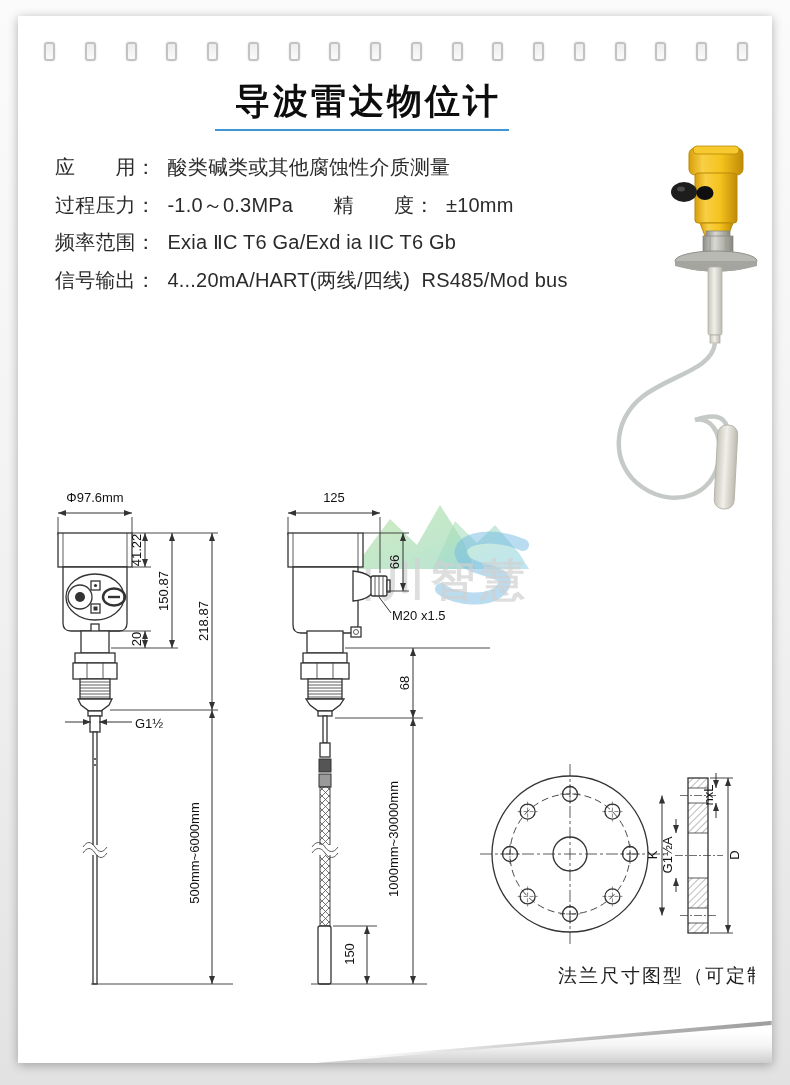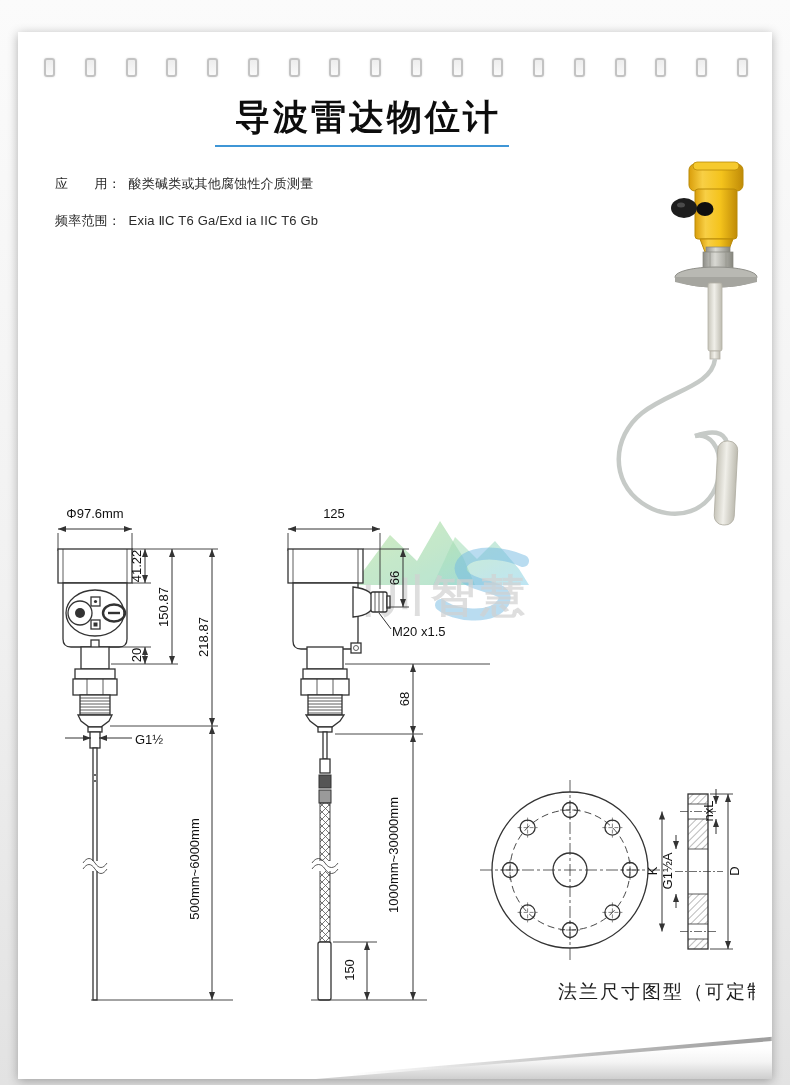--- a/index.html
+++ b/index.html
@@ -2,42 +2,42 @@
 <html><head>
 <meta charset="utf-8">
 <style>
   html,body{margin:0;padding:0;}
   body{
     width:790px;height:1085px;position:relative;overflow:hidden;
     background:linear-gradient(180deg,#fbfbfb 0%,#f1f1f1 55%,#e2e2e2 100%);
     font-family:"Liberation Sans","DejaVu Sans",sans-serif;
   }
   .page{
-    position:absolute;left:18px;top:32px;width:754px;height:1047px;
+    position:absolute;left:18px;top:16px;width:754px;height:1047px;
     background:#ffffff;box-shadow:0 2px 10px rgba(0,0,0,.30);
   }
   .holes{
     position:absolute;left:26px;right:24px;top:26px;height:19px;
     display:flex;justify-content:space-between;
   }
   .hole{
     width:11px;height:19px;box-sizing:border-box;border-radius:3px;
     border:2px solid #c3c3c3;background:linear-gradient(180deg,#ededed,#fafafa);
     box-shadow:0 0 2px rgba(0,0,0,.15);
   }
   .title{
     position:absolute;left:150px;top:62px;width:400px;text-align:center;
     font-size:35px;font-weight:bold;color:#0d0d0d;letter-spacing:3px;
   }
   .title-underline{
     position:absolute;left:197px;top:113px;width:294px;height:2px;
   }
   .specs{position:absolute;left:37px;top:133px;width:575px;}
   .spec-row{
-    height:37.6px;display:flex;align-items:center;font-size:13px;
+    height:37.6px;display:flex;align-items:center;font-size:20px;
     color:#2b2b2b;white-space:pre;letter-spacing:.2px;
   }
   .photo{position:absolute;left:582px;top:118px;}
   .drawings{position:absolute;left:17px;top:465px;}
   .obj{fill:#fff;stroke:#333;stroke-width:1.3;}
   .objn{fill:none;stroke:#333;stroke-width:1.3;}
   .thin{fill:none;stroke:#333;stroke-width:.8;}
   .dim{fill:none;stroke:#333;stroke-width:1;}
   .ext{fill:none;stroke:#333;stroke-width:.9;}
   .dimtext{font-size:13px;fill:#111;font-family:"Liberation Sans",sans-serif;}
@@ -78,21 +78,23 @@
       <div class="hole"></div>
       <div class="hole"></div>
       <div class="hole"></div>
   </div>
 
   <div class="title">导波雷达物位计</div>
   <div class="title-underline" style="background:#3f96d6;"></div>
 
   <div class="specs">
     <div class="spec-row">应　　用：  酸类碱类或其他腐蚀性介质测量</div>
+    <div class="spec-row">过程压力：  -1.0～0.3MPa　　精　　度：  ±10mm</div>
     <div class="spec-row">频率范围：  Exia ⅡC T6 Ga/Exd ia IIC T6 Gb</div>
+    <div class="spec-row">信号输出：  4...20mA/HART(两线/四线)  RS485/Mod bus</div>
   </div>
 
   <svg class="photo" width="158" height="392" viewBox="0 0 158 392">
     <defs>
       <linearGradient id="yg" x1="0" y1="0" x2="1" y2="0">
         <stop offset="0" stop-color="#d99e0b"></stop>
           <stop offset=".25" stop-color="#f8cf45"></stop>
         <stop offset=".6" stop-color="#f4c31c"></stop>
           <stop offset="1" stop-color="#c08b07"></stop>
       </linearGradient>

